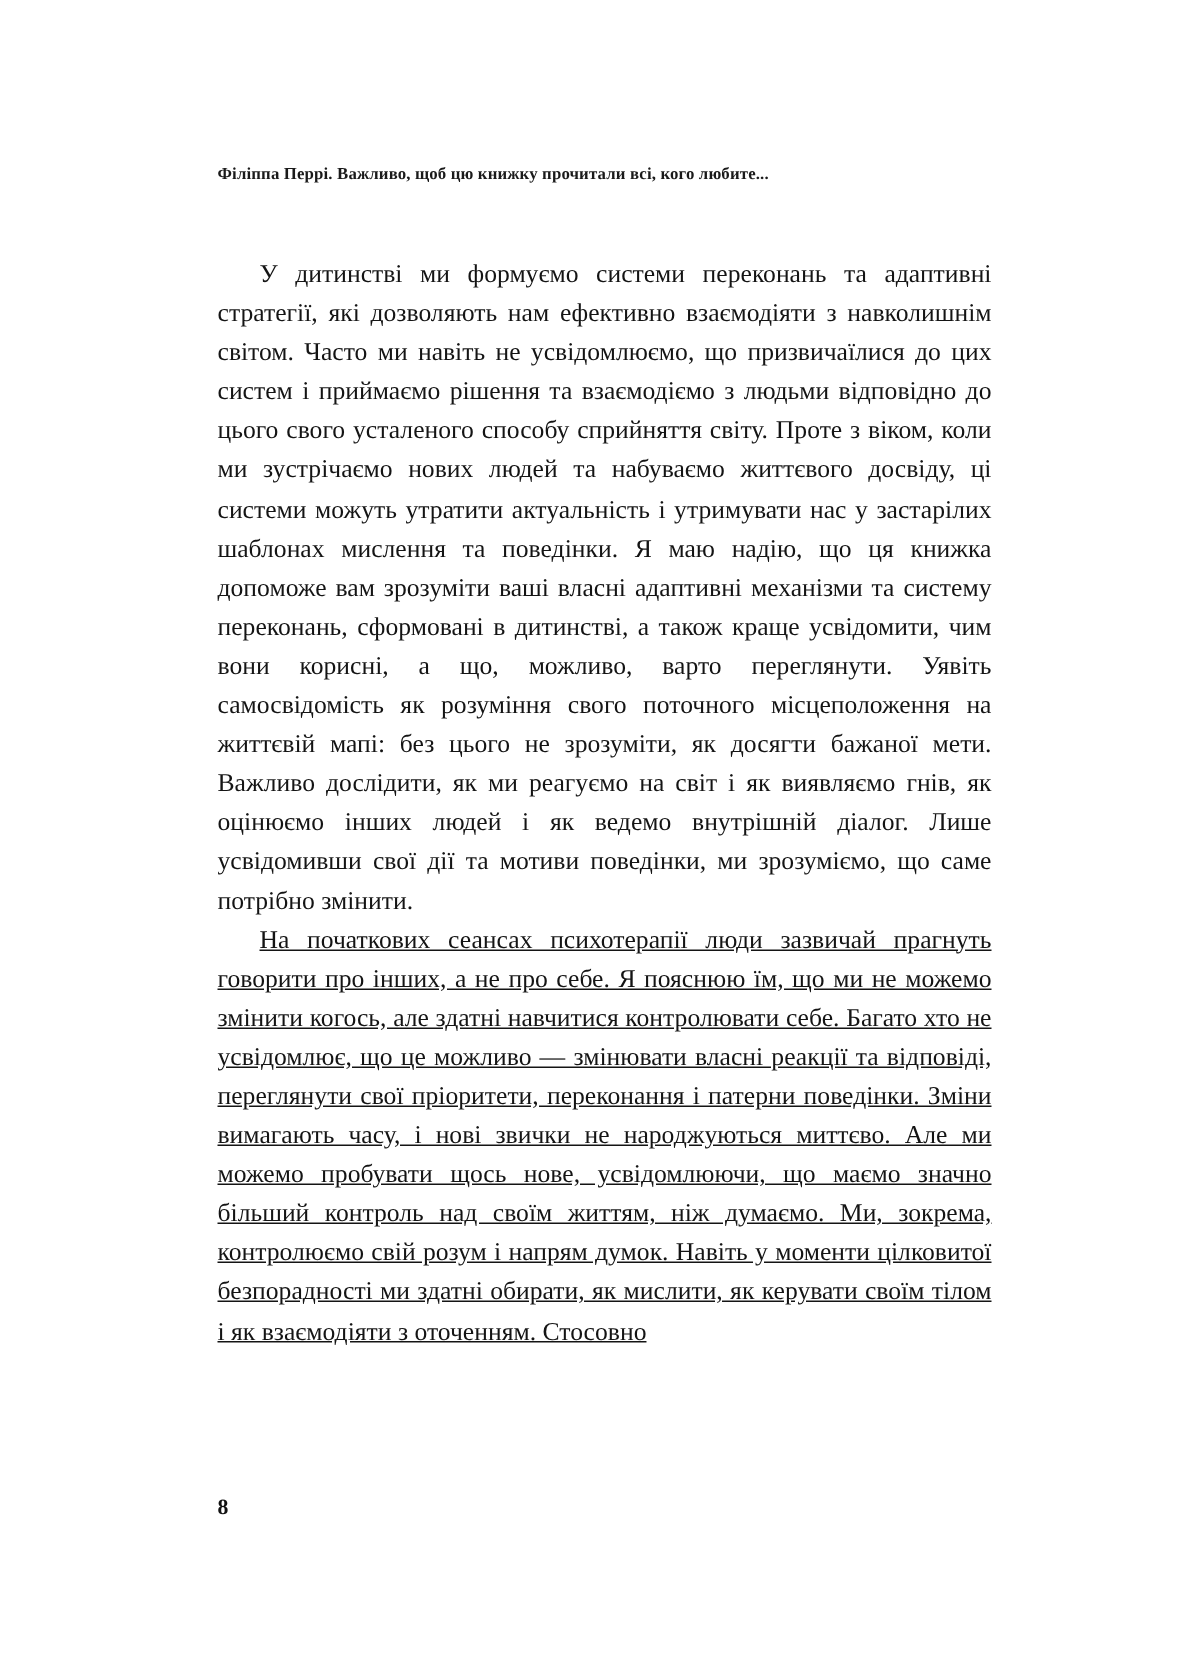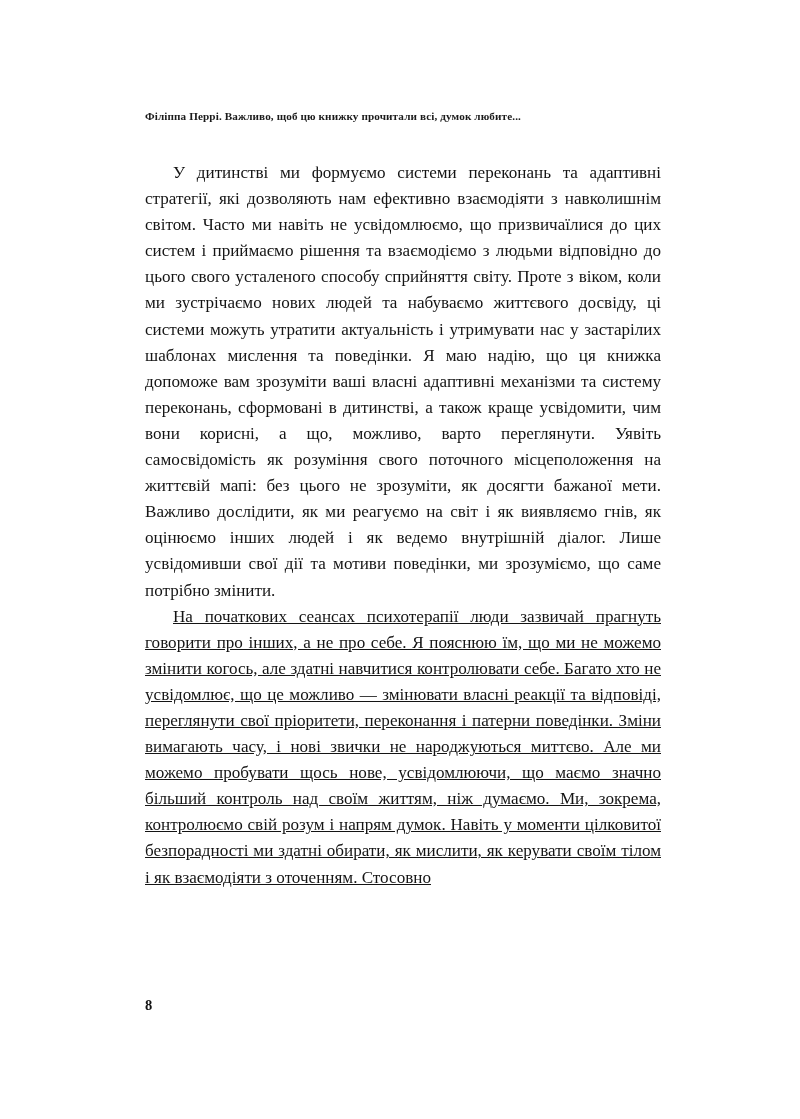--- a/index.html
+++ b/index.html
@@ -36,21 +36,21 @@
     letter-spacing: 0.1px;
     color: #1a1a1a;
     white-space: nowrap;
     line-height: 1.2;
   }
 
   
   .text-block {
     position: absolute;
     left: 145px;
-    top: 160px;
+    top: 170px;
     width: 516px;
   }
 
   .para {
     margin: 0;
     text-align: justify;
     text-justify: inter-word;
     font-size: 17.1px;
     line-height: 26.1px;
     color: #141414;
@@ -76,21 +76,21 @@
     font-weight: bold;
     color: #111111;
     line-height: 1;
   }
 </style>
 </head>
 <body>
 
 <div class="page">
 
-  <div class="running-head">Філіппа Перрі. Важливо, щоб цю книжку прочитали всі, думок любите...</div>
+  <div class="running-head">Філіппа Перрі. Важливо, щоб цю книжку прочитали всі, кого любите...</div>
 
   <div class="text-block">
     <p class="para indent">У дитинстві ми формуємо системи переконань та адаптивні стратегії, які дозволяють нам ефективно взаємодіяти з навколишнім світом. Часто ми навіть не усвідомлюємо, що призвичаїлися до цих систем і приймаємо рішення та взаємодіємо з людьми відповідно до цього свого усталеного способу сприйняття світу. Проте з віком, коли ми зустрічаємо нових людей та набуваємо життєвого досвіду, ці системи можуть утратити актуальність і утримувати нас у застарілих шаблонах мислення та поведінки. Я маю надію, що ця книжка допоможе вам зрозуміти ваші власні адаптивні механізми та систему переконань, сформовані в дитинстві, а також краще усвідомити, чим вони корисні, а що, можливо, варто переглянути. Уявіть самосвідомість як розуміння свого поточного місцеположення на життєвій мапі: без цього не зрозуміти, як досягти бажаної мети. Важливо дослідити, як ми реагуємо на світ і як виявляємо гнів, як оцінюємо інших людей і як ведемо внутрішній діалог. Лише усвідомивши свої дії та мотиви поведінки, ми зрозуміємо, що саме потрібно змінити.</p>
     <p class="para indent">На початкових сеансах психотерапії люди зазвичай прагнуть говорити про інших, а не про себе. Я пояснюю їм, що ми не можемо змінити когось, але здатні навчитися контролювати себе. Багато хто не усвідомлює, що це можливо — змінювати власні реакції та відповіді, переглянути свої пріоритети, переконання і патерни поведінки. Зміни вимагають часу, і нові звички не народжуються миттєво. Але ми можемо пробувати щось нове, усвідомлюючи, що маємо значно більший контроль над своїм життям, ніж думаємо. Ми, зокрема, контролюємо свій розум і напрям думок. Навіть у моменти цілковитої безпорадності ми здатні обирати, як мислити, як керувати своїм тілом і як взаємодіяти з оточенням. Стосовно</p>
   </div>
 
   <div class="folio">8</div>
 
 </div>
 

